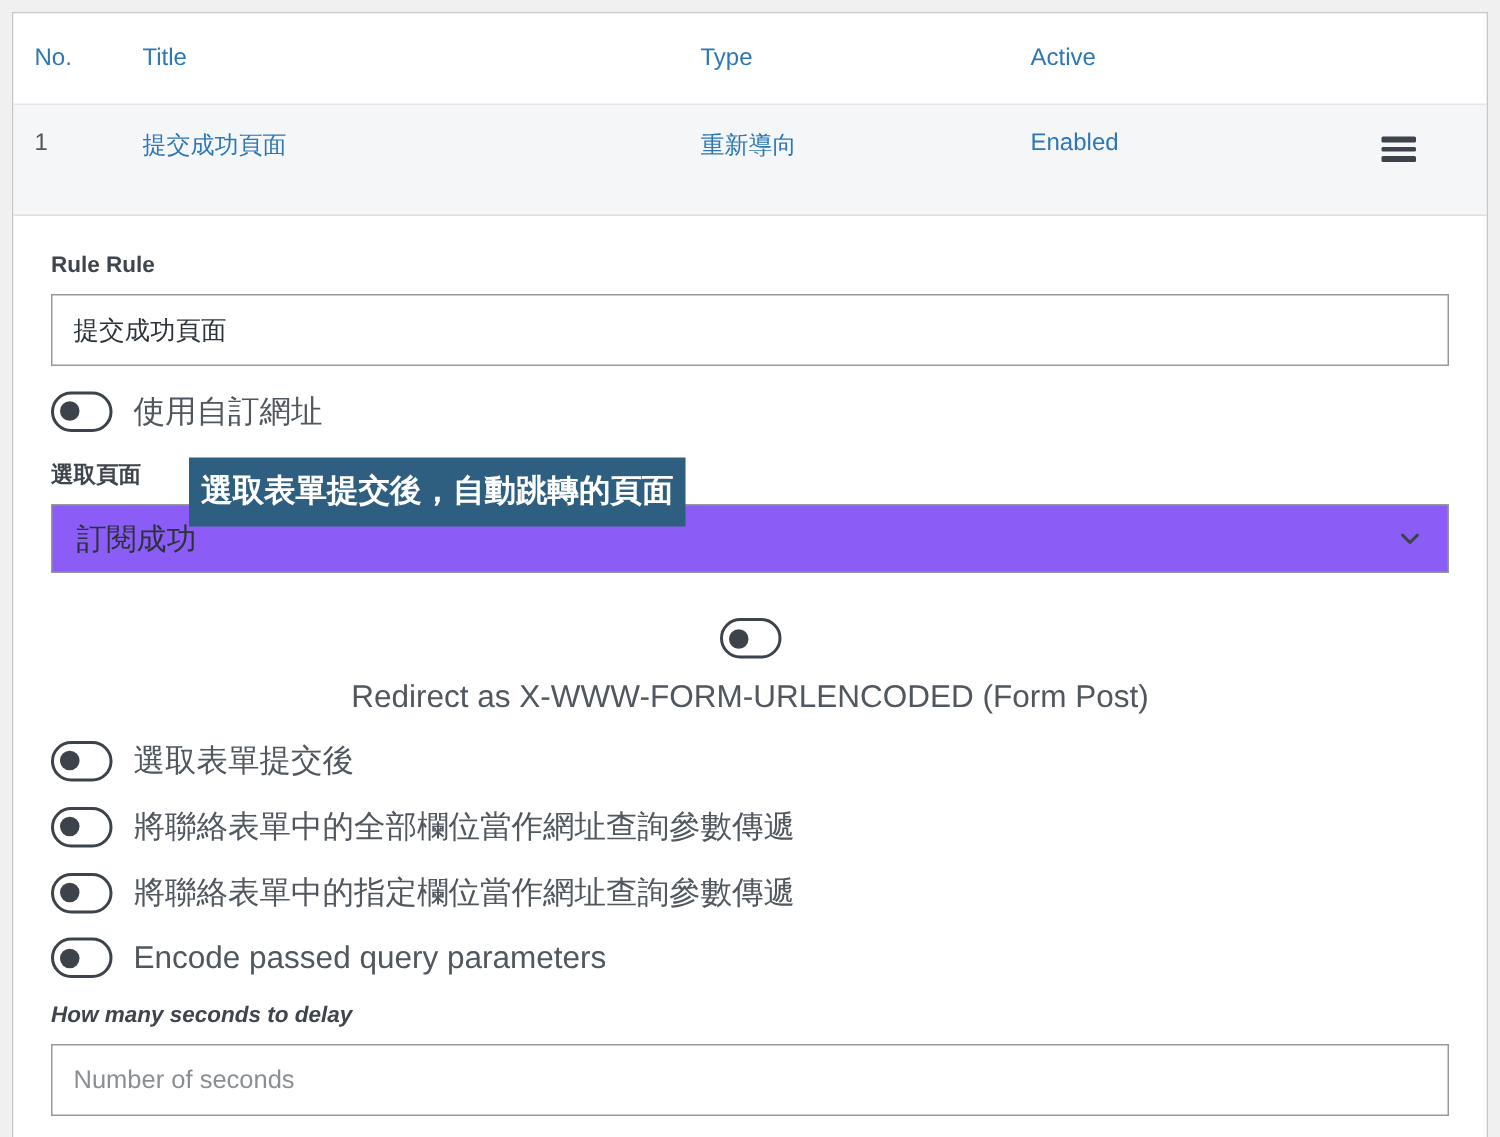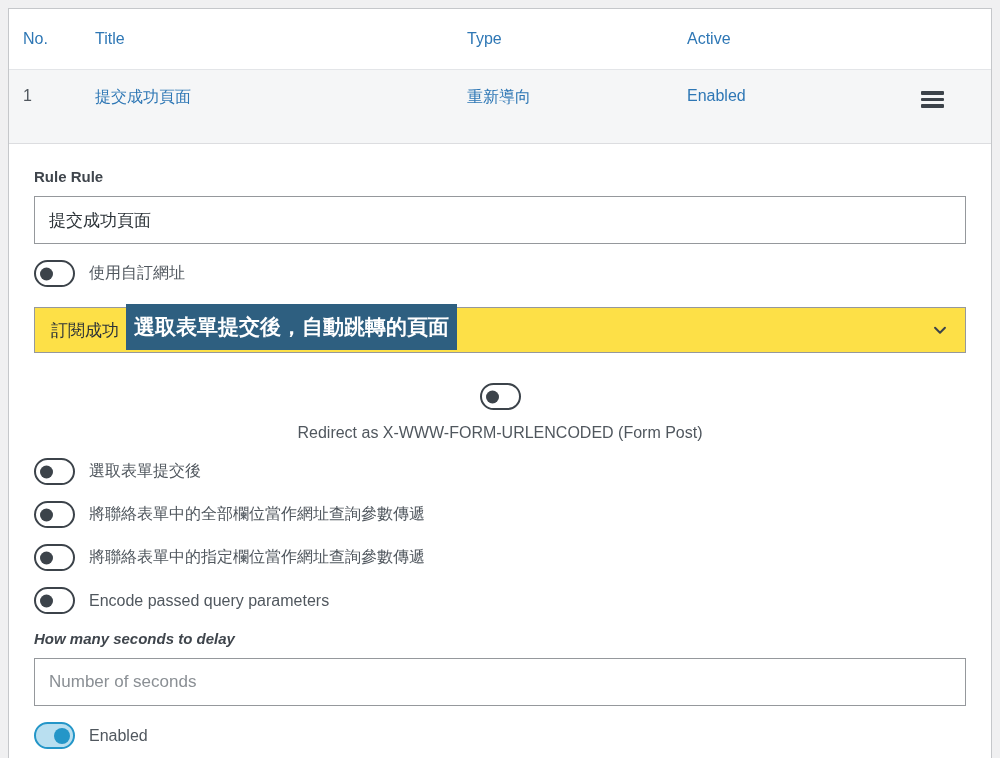--- a/index.html
+++ b/index.html
@@ -72,33 +72,33 @@
     border: 2.5px solid #3c434a; border-radius: 14px;
     background: #fff; cursor: pointer;
   }
   .toggle .knob {
     position: absolute; top: 50%; transform: translateY(-50%);
     left: 4px; width: 13px; height: 13px;
     background: #3c434a; border-radius: 50%;
   }
   .toggle.on { border-color: #2496c8; background: #b9dff0; }
   .toggle.on .knob { left: auto; right: 3px; width: 16px; height: 16px; background: #2496c8; }
-  .toggle-label { font-size: 16px; color: #50575e; }
+  .toggle-label { font-size: 21px; color: #50575e; }
 
   .select-group { position: relative; margin-top: 20px; }
   .callout {
     position: absolute; left: 92px; top: -3px; z-index: 2;
     background: #2e5f80; color: #ffffff;
     font-size: 21px; font-weight: 700;
     padding: 9px 8px; white-space: nowrap; line-height: 28px;
   }
   .select-box {
-    height: 46px; border: 1px solid #95989c; background: #fde047;
+    height: 46px; border: 1px solid #95989c; background: #8b5cf6;
     display: flex; align-items: center; justify-content: space-between;
-    padding: 0 16px; font-size: 17px; color: #2c3338; cursor: pointer;
+    padding: 0 16px; font-size: 20px; color: #2c3338; cursor: pointer;
   }
   .chevron svg { display: block; }
 
   .mt16 { margin-top: 16px; font-style: italic; }
   .mt19 { margin-top: 30px; flex-direction: column; }
 
   
   .footer {
     flex: 1; min-height: 26px;
     background: #edf0f4;
@@ -153,20 +153,21 @@
     <input class="text-input" type="text" value="提交成功頁面" style="">
 
     <div class="toggle-row">
       <span class="toggle off">
           <span class="knob"></span>
         </span>
       <span class="toggle-label">使用自訂網址</span>
     </div>
 
     <div class="select-group">
+      <div class="field-label">選取頁面</div>
       <div class="callout">選取表單提交後，自動跳轉的頁面</div>
       <div class="select-box">
         <span>訂閱成功</span>
         <span class="chevron">
           <svg width="18" height="18" viewBox="0 0 20 20" fill="none">
             <path d="M4.5 7.5 L10 13 L15.5 7.5" stroke="#3c434a" stroke-width="2.2" stroke-linecap="round" stroke-linejoin="round"></path>
           </svg>
         </span>
       </div>
     </div>

